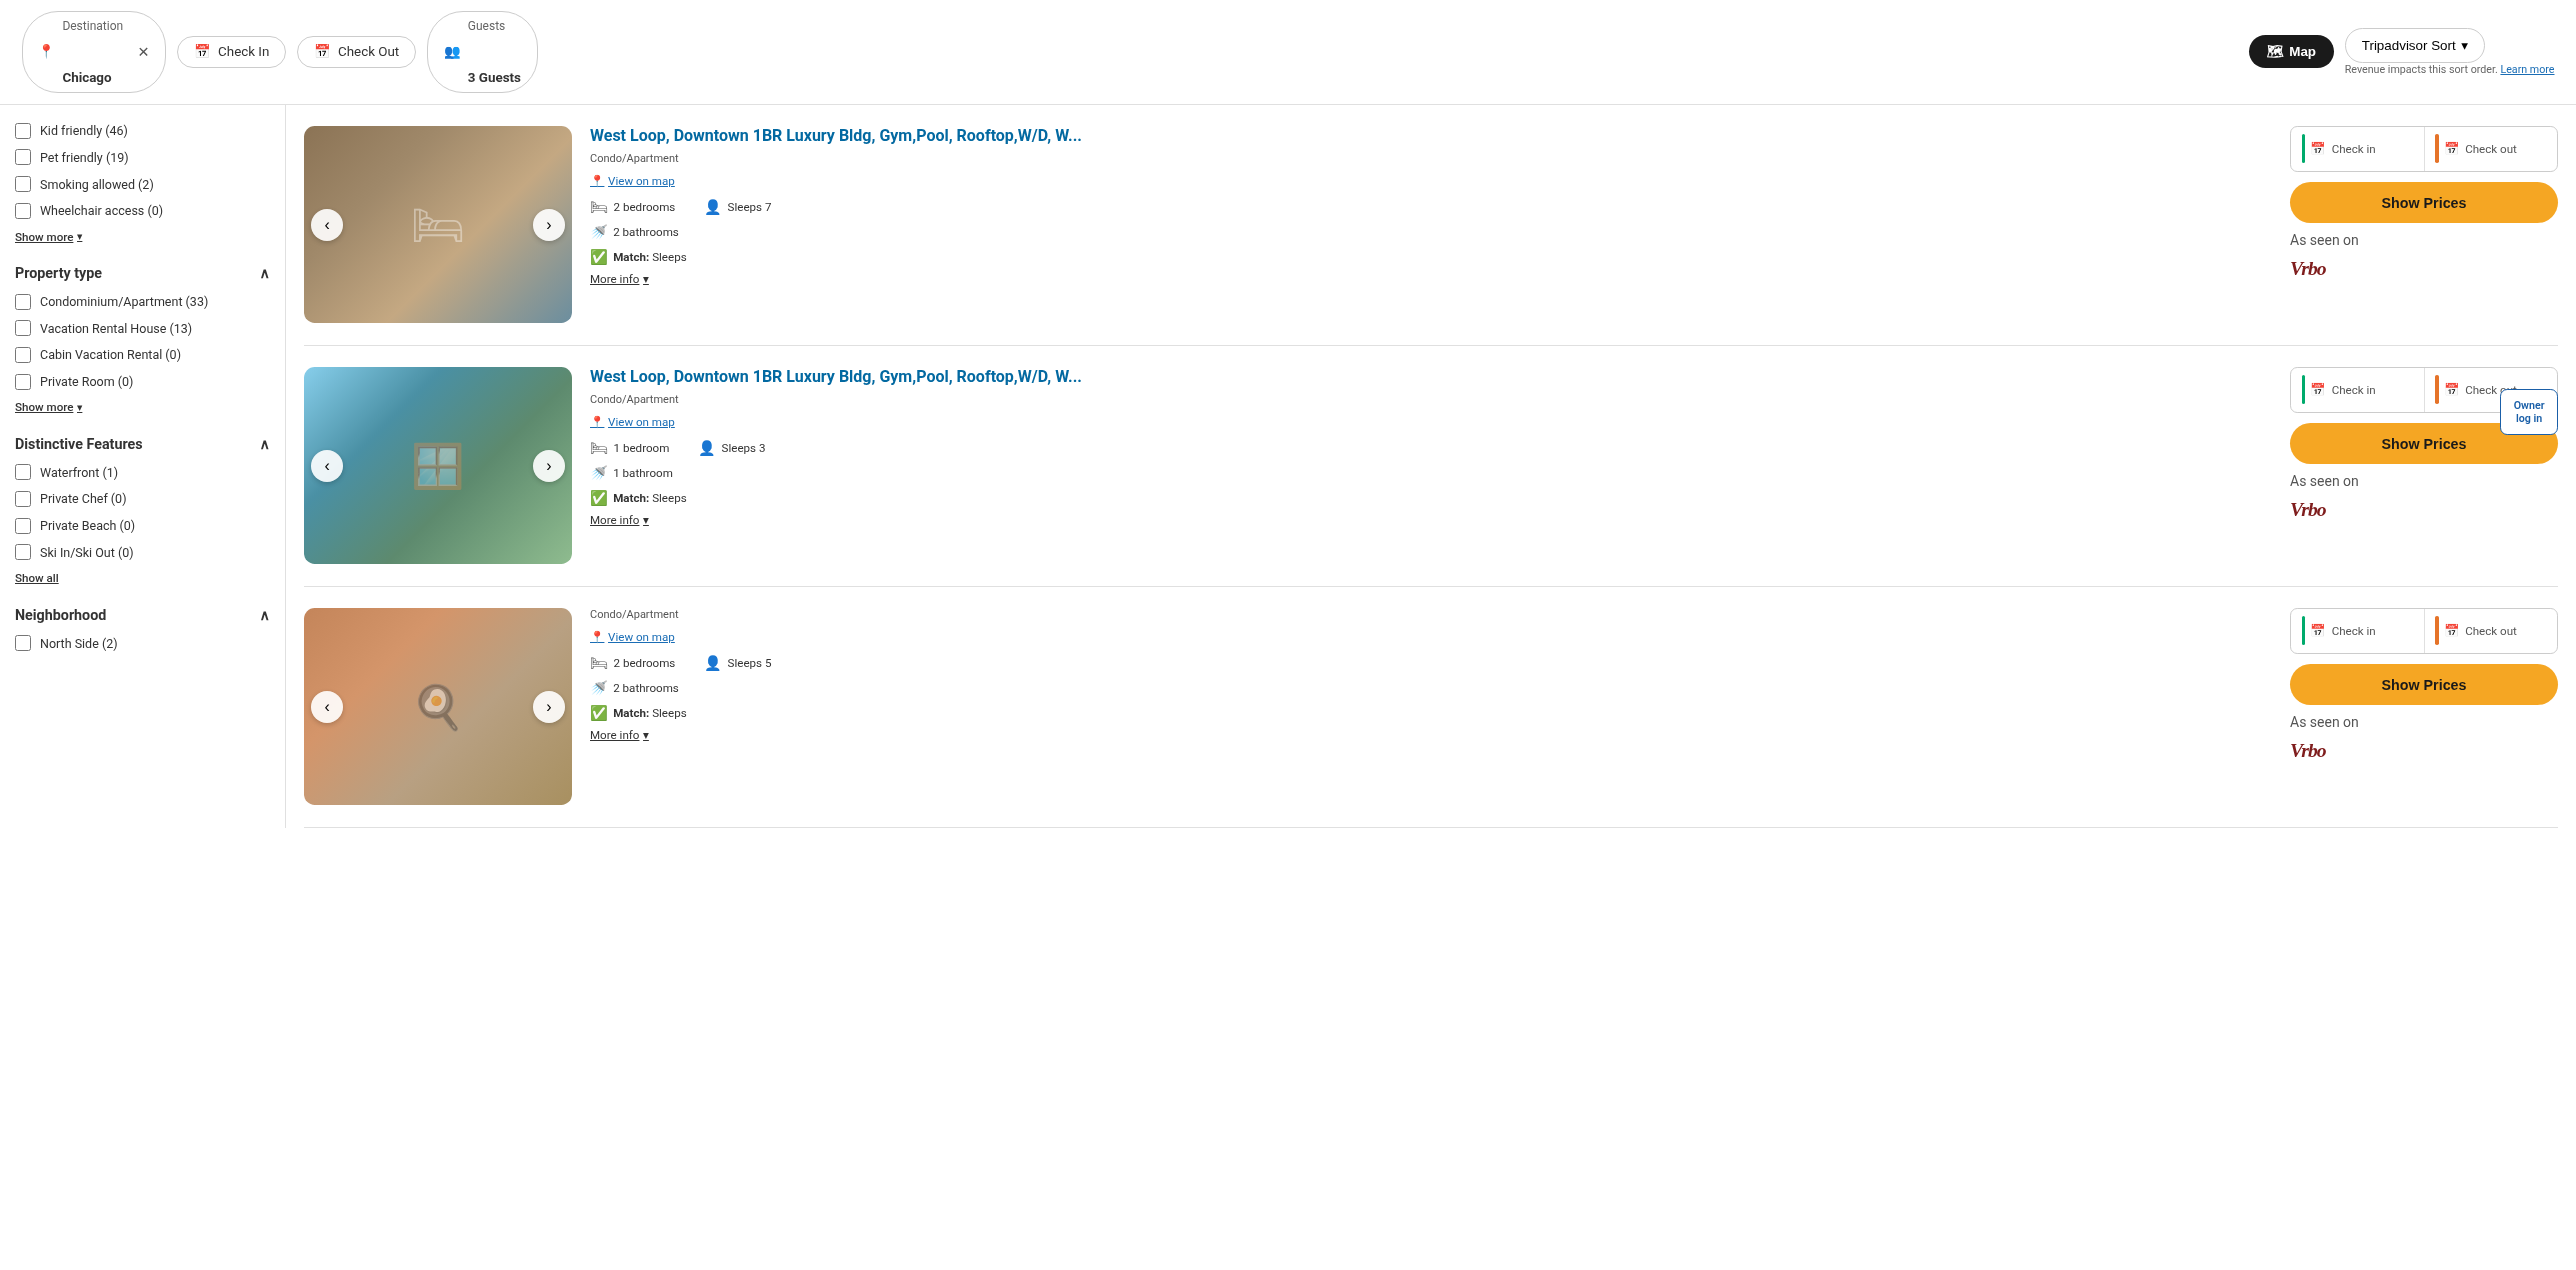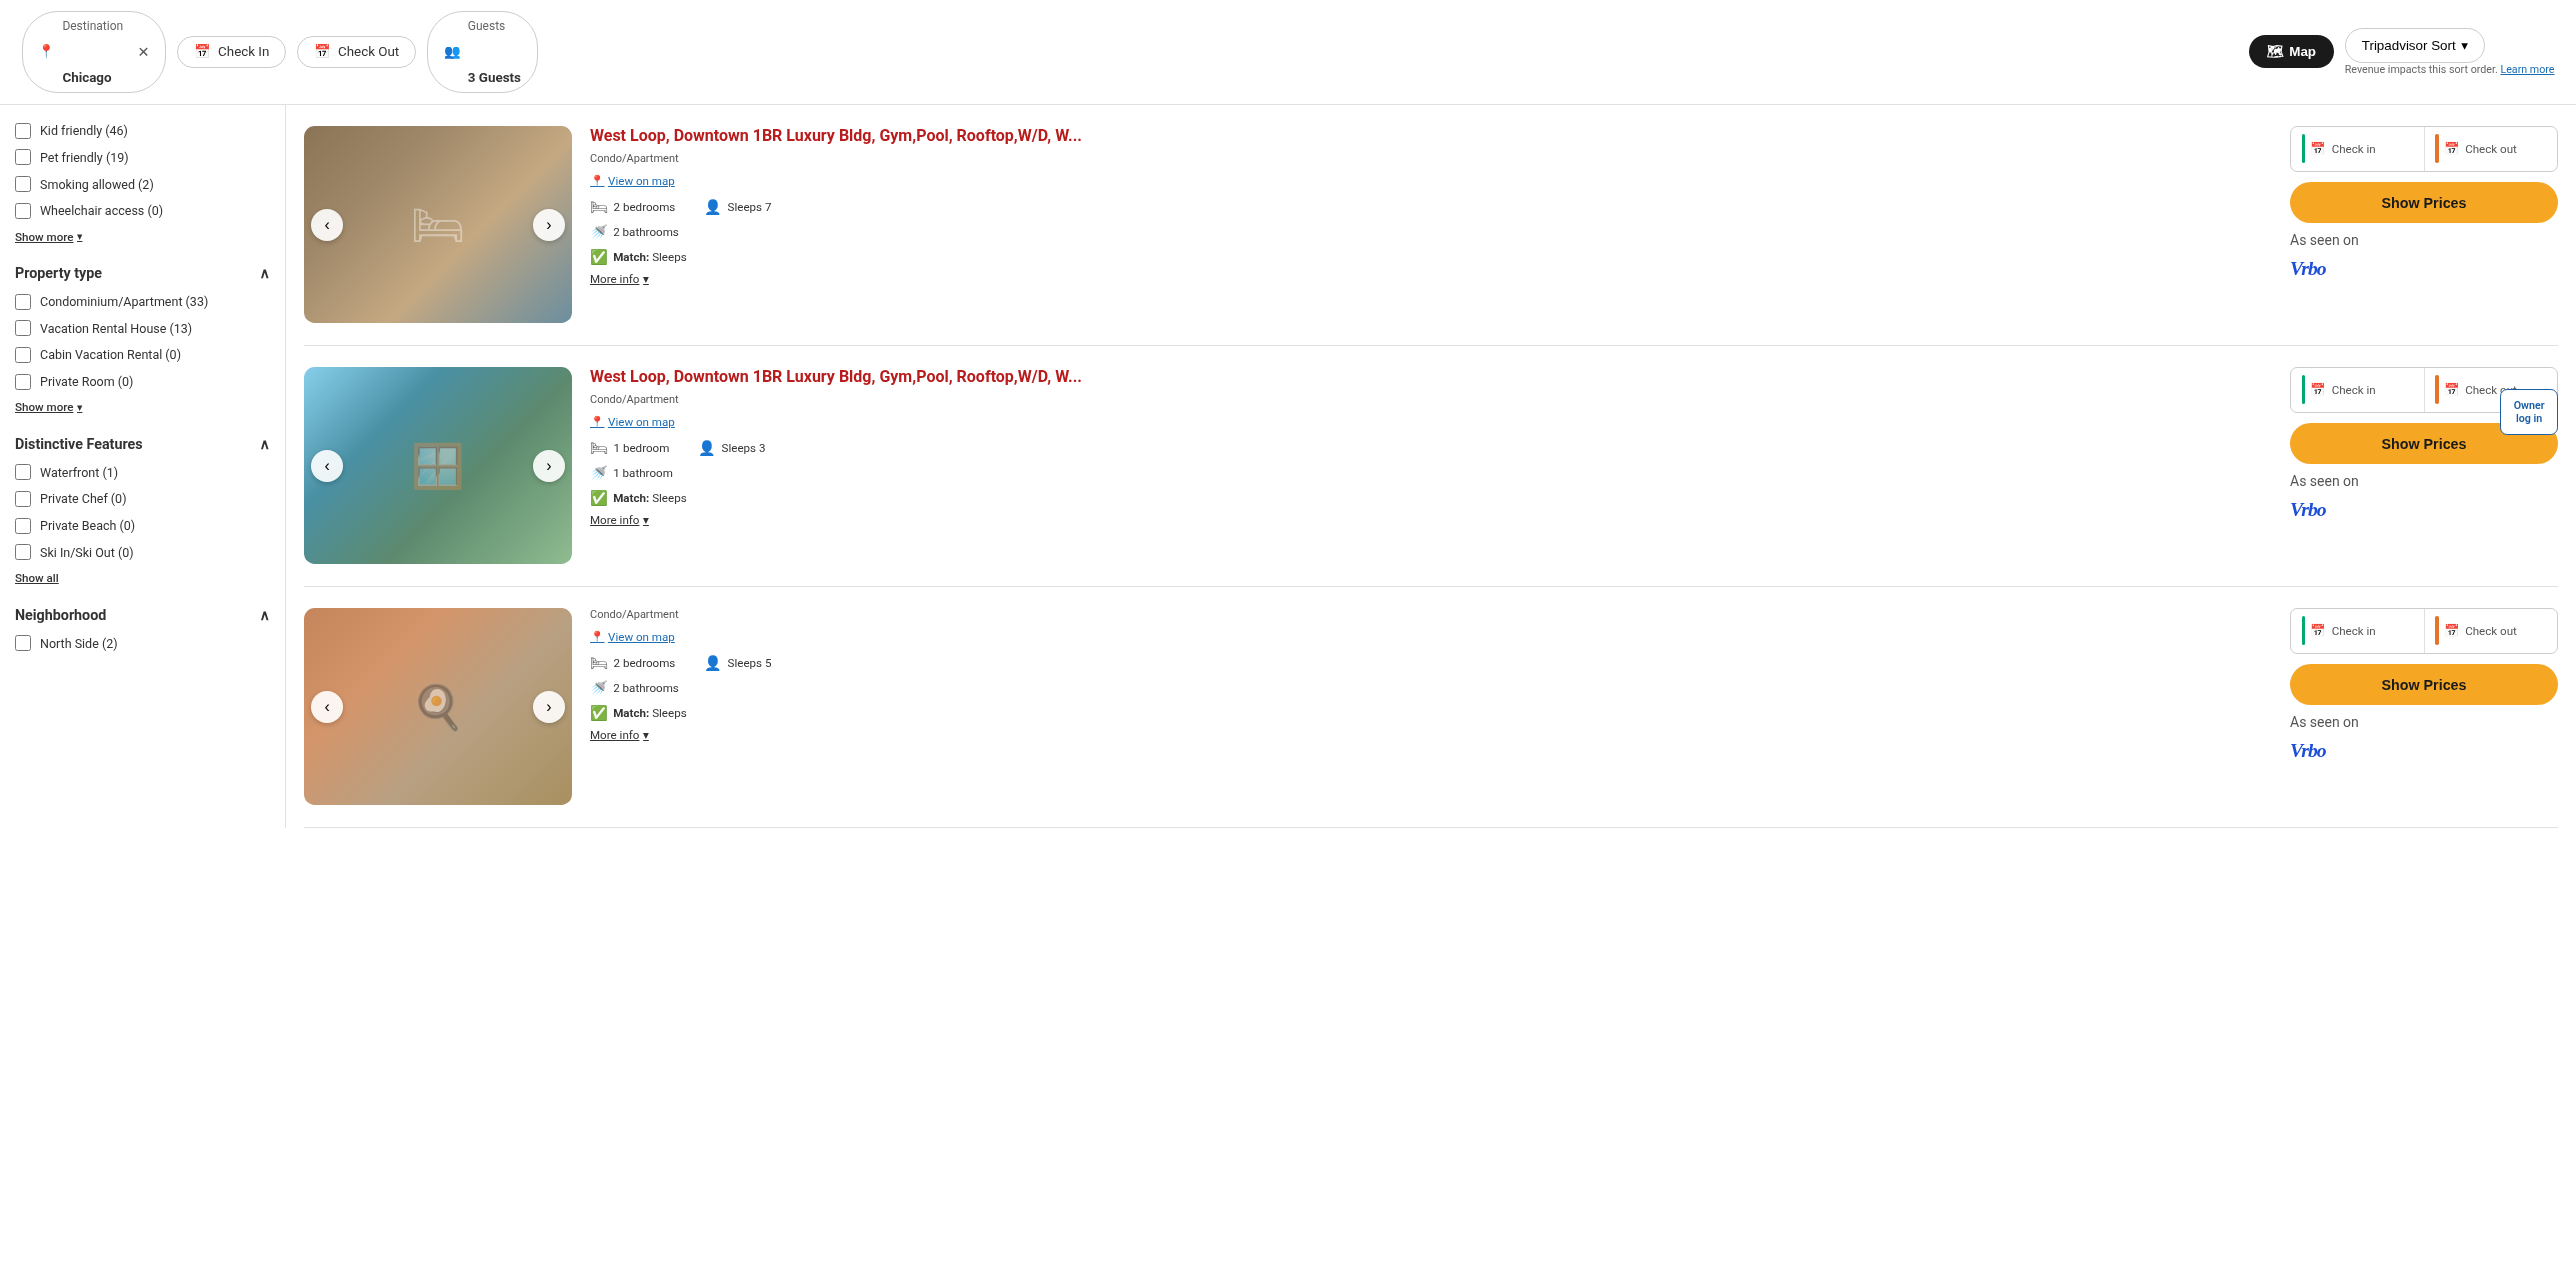--- a/index.html
+++ b/index.html
@@ -99,21 +99,21 @@
       width: 32px; height: 32px; font-size: 16px; cursor: pointer;
       display: flex; align-items: center; justify-content: center;
       box-shadow: 0 1.8px 5.4px rgba(0,0,0,0.2);
     }
     .nav-arrow.left { left: 7.2px; }
     .nav-arrow.right { right: 7.2px; }
 
     .listing-info { flex: 1; }
     .listing-title {
       font-size: 16px; font-weight: 700; margin-bottom: 5.4px;
-      color: #b91c1c; line-height: 1.3;
+      color: #0369a1; line-height: 1.3;
     }
     .listing-type { font-size: 11px; color: #555; margin-bottom: 9px; }
     .view-on-map {
       display: flex; align-items: center; gap: 3.6px;
       font-size: 11.6px; color: #1a6db5; text-decoration: underline;
       cursor: pointer; margin-bottom: 10.7px;
     }
     .listing-details { display: flex; gap: 29px; margin-bottom: 9px; }
     .detail-item { display: flex; align-items: center; gap: 5.4px; font-size: 11.6px; color: #333; }
     .detail-icon { font-size: 14.3px; color: #555; }
@@ -152,21 +152,21 @@
     .cal-icon { font-size: 12.5px; color: #888; }
     .show-prices-btn {
       background: #f5a623; color: #1a1a1a; border: none;
       border-radius: 36px; padding: 12.5px 18px;
       font-size: 14.3px; font-weight: 700; cursor: pointer;
       width: 100%;
     }
     .as-seen-on { font-size: 14px; color: #555; margin-top: 1.8px; }
     .vrbo-logo {
       font-family: Georgia, serif; font-style: italic;
-      font-size: 19.7px; font-weight: 700; color: #1d4ed8;
+      font-size: 19.7px; font-weight: 700; color: #7f1d1d;
       letter-spacing: -0.9px; margin-top: 1.8px;
     }
     .owner-login {
       position: absolute; right: 0; top: 21.5px;
       border: 1.8px solid #1a5fa8; border-radius: 7.2px;
       padding: 9px 12.5px; font-size: 10.7px; color: #1a5fa8;
       font-weight: 600; text-align: center; cursor: pointer;
       background: #fff;
     }
 

